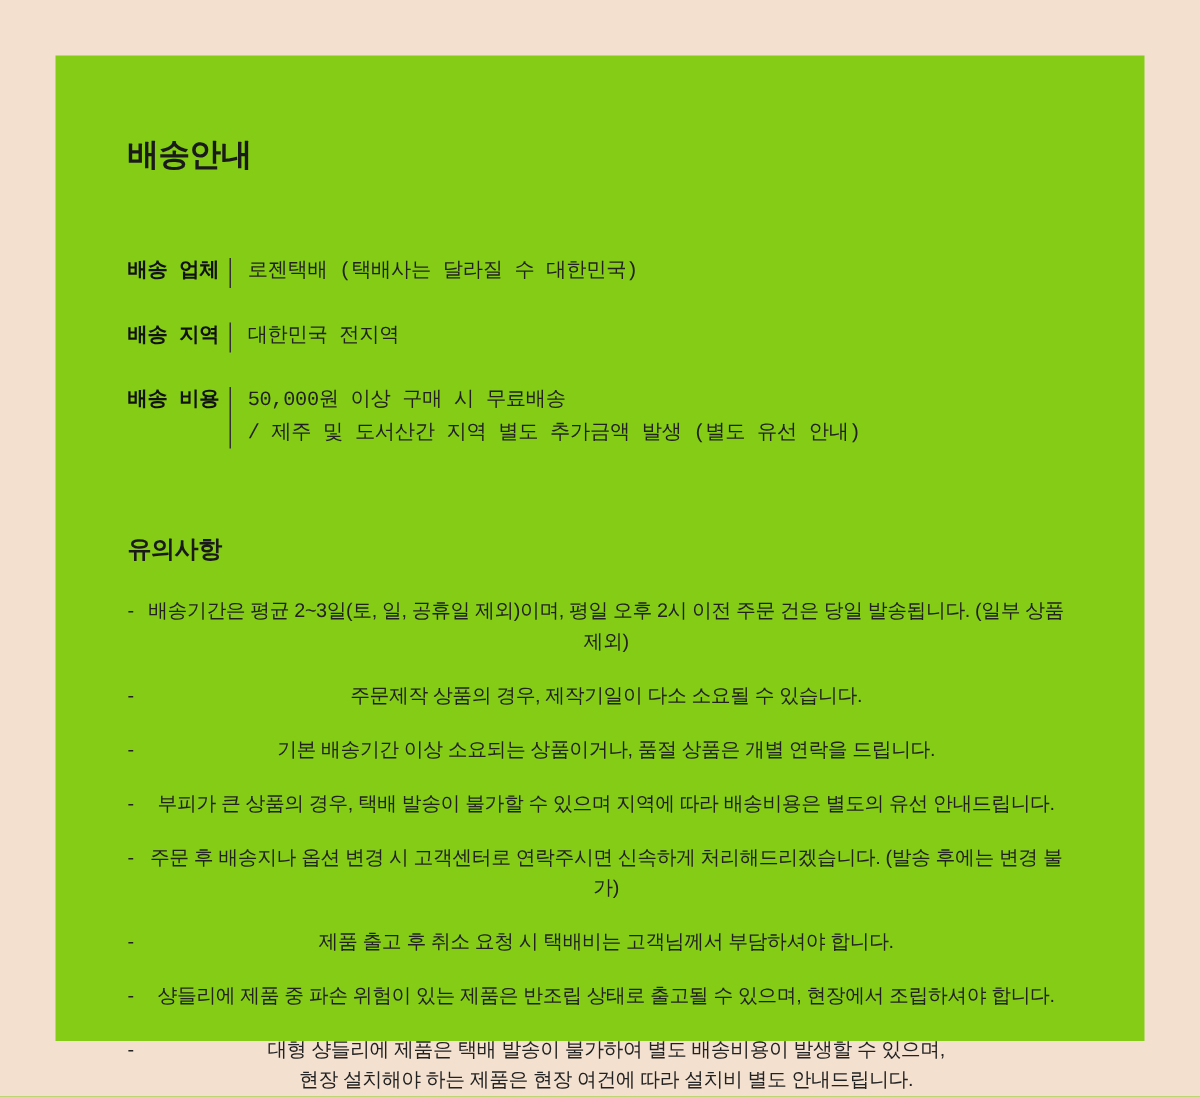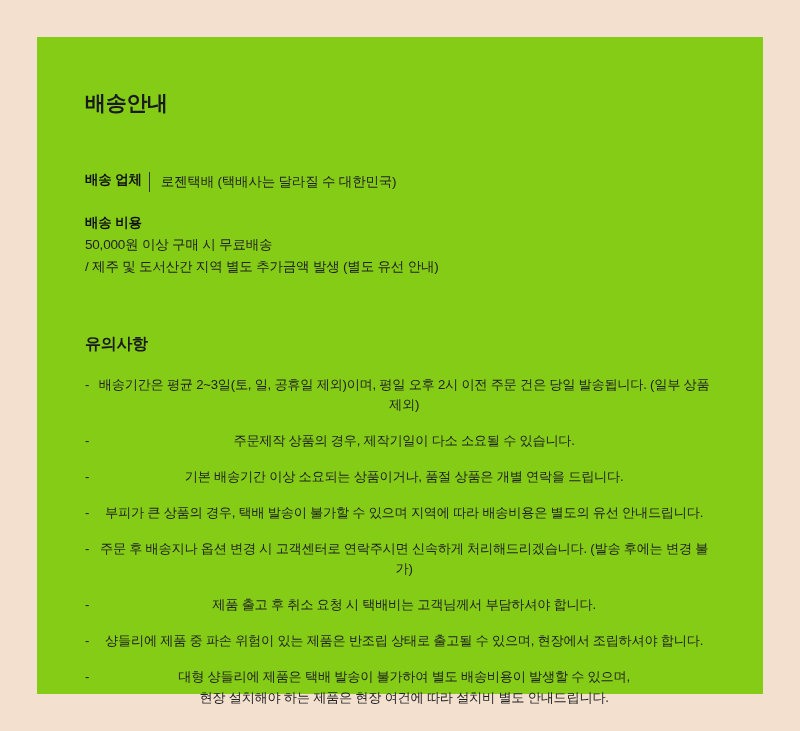--- a/index.html
+++ b/index.html
@@ -33,24 +33,24 @@
   }
   .delivery-block {
     margin-top: 54px;
   }
   .info-row {
     display: flex;
     align-items: flex-start;
     margin-bottom: 21px;
     font-size: 13.5px;
     color: #222;
+    font-family: Liberation Mono, monospace;
   }
   .info-row:last-child {
     margin-bottom: 0;
-    flex-direction: column;
   }
   .info-label {
     font-weight: bold;
     color: #111;
     white-space: nowrap;
     letter-spacing: -0.2px;
   }
   .info-sep {
     display: inline-block;
     width: 1px;
@@ -108,20 +108,27 @@
     <div class="delivery-block">
 
       <div class="info-row">
         <span class="info-label">배송 업체</span>
         <span class="info-sep"></span>
         <span class="info-value">
           <span>로젠택배 (택배사는 달라질 수 대한민국)</span>
         </span>
       </div>
 
+      <div class="info-row">
+        <span class="info-label">배송 지역</span>
+        <span class="info-sep"></span>
+        <span class="info-value">
+          <span>대한민국 전지역</span>
+        </span>
+      </div>
 
       <div class="info-row">
         <span class="info-label">배송 비용</span>
         <span class="info-sep"></span>
         <span class="info-value">
           <span>50,000원 이상 구매 시 무료배송</span>
           <span class="sub">/ 제주 및 도서산간 지역 별도 추가금액 발생 (별도 유선 안내)</span>
         </span>
       </div>
 

